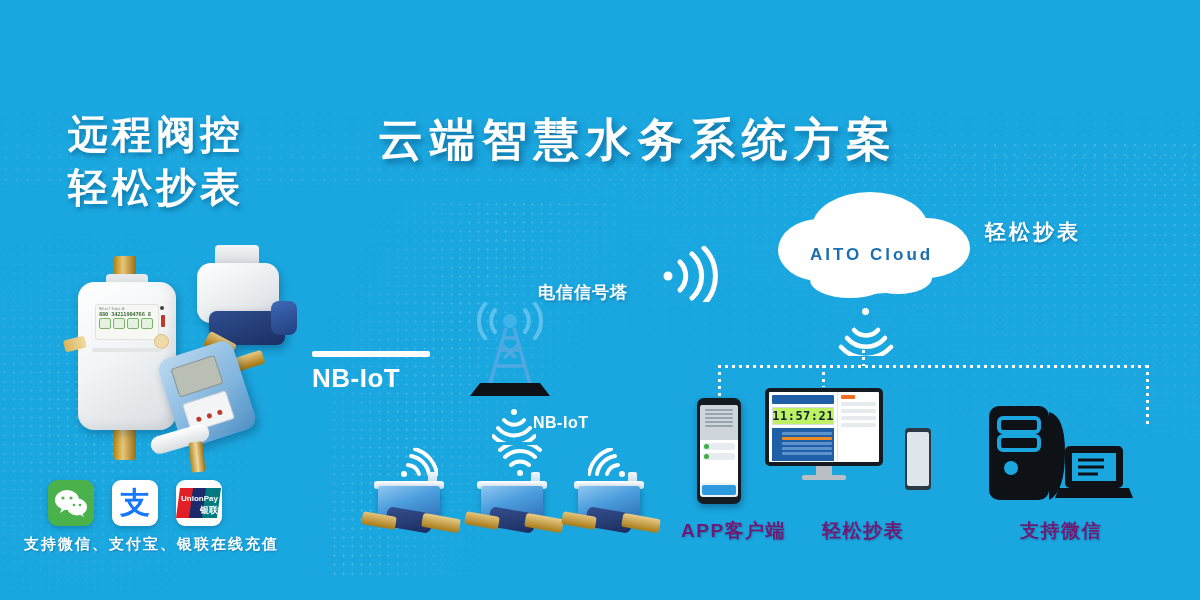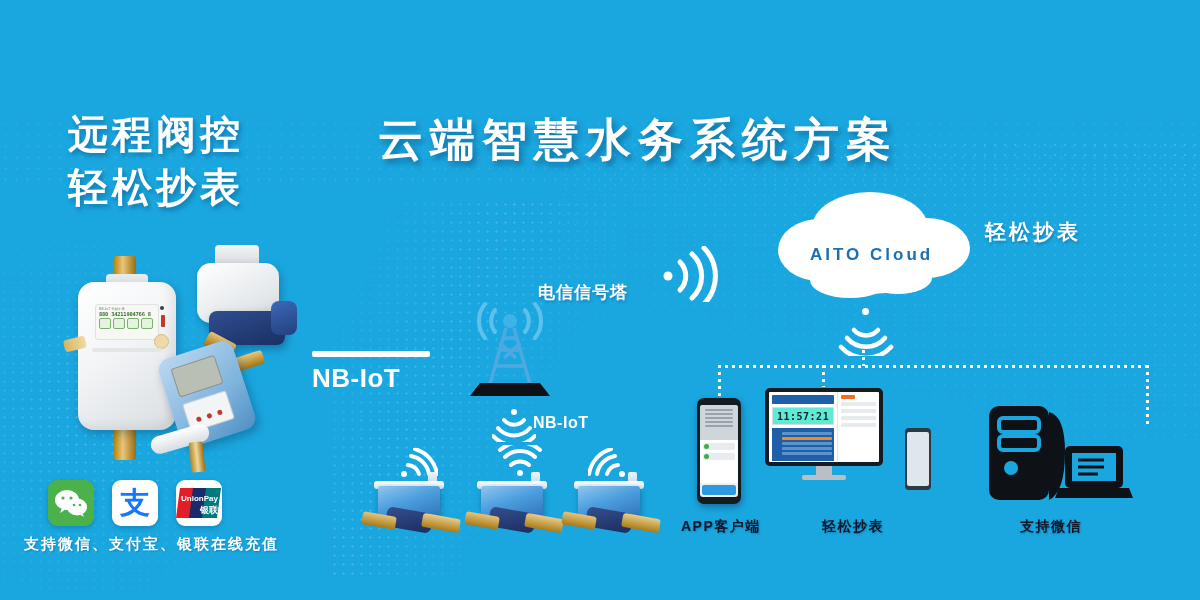--- a/index.html
+++ b/index.html
@@ -165,43 +165,43 @@
     background:linear-gradient(180deg,#eef6fc,#b9d6ec);}
   .bm-pipeL{position:absolute;left:-8px;top:36px;width:34px;height:13px;border-radius:3px;transform:rotate(10deg);
     background:linear-gradient(180deg,#e4c47c,#a77a17);}
   .bm-pipeR{position:absolute;left:52px;top:38px;width:38px;height:14px;border-radius:3px;transform:rotate(10deg);
     background:linear-gradient(180deg,#e9cd8a,#a87b18);}
   .bm-navy{position:absolute;left:16px;top:32px;width:46px;height:20px;border-radius:6px;transform:rotate(10deg);
     background:linear-gradient(160deg,#35508f,#1b2c5e);}
 
   
   .dev-label{
-    position:absolute;color:#0f172a;font-size:14px;font-weight:700;letter-spacing:1.5px;
+    position:absolute;color:#701a75;font-size:19px;font-weight:700;letter-spacing:1.5px;
     white-space:nowrap;text-shadow:1px 1px 2px rgba(0,60,100,.35);
   }
 
   
   #phone{position:absolute;left:697px;top:378px;width:44px;height:106px;border-radius:7px;
     background:#141b21;box-shadow:1px 3px 7px rgba(0,30,60,.4);padding:7px 3px;box-sizing:border-box;}
   #phone .scr{width:100%;height:100%;border-radius:3px;background:#eef1f3;overflow:hidden;display:flex;flex-direction:column;}
   #phone .scr .top{background:#cfd6db;height:38%;padding:2px;box-sizing:border-box;}
   #phone .scr .top i{display:block;height:2px;background:#98a3ab;margin:2px 3px;border-radius:1px;}
   #phone .scr .mid{flex:1;background:#fff;padding:3px;box-sizing:border-box;}
   #phone .scr .mid i{display:block;height:7px;background:#e6ecf0;margin-bottom:3px;border-radius:2px;position:relative;}
   #phone .scr .mid i:before{content:"";position:absolute;left:1px;top:1px;width:5px;height:5px;border-radius:50%;background:#3fae49;}
   #phone .scr .btn{height:10px;background:#2d9ae0;margin:2px;border-radius:2px;}
 
   
   #monitor{position:absolute;left:765px;top:368px;width:118px;}
   #monitor .bez{background:#141b21;border-radius:5px;padding:4px;}
   #monitor .scr{background:#fff;height:70px;display:flex;overflow:hidden;border-radius:1px;}
   #monitor .lcol{width:62%;padding:3px;box-sizing:border-box;}
   #monitor .hdr{background:#1f5fa8;height:9px;border-radius:1px;}
-  #monitor .clock{background:#5eead4;border:1px solid #d6dde3;margin-top:3px;height:16px;display:flex;align-items:center;justify-content:center;
-    font-family:"DejaVu Sans Mono",monospace;font-weight:700;font-size:10px;color:#14212e;letter-spacing:.5px;}
+  #monitor .clock{background:#bef264;border:1px solid #d6dde3;margin-top:3px;height:16px;display:flex;align-items:center;justify-content:center;
+    font-family:"DejaVu Sans Mono",monospace;font-weight:700;font-size:12px;color:#14212e;letter-spacing:.5px;}
   #monitor .tree{background:#1f5fa8;margin-top:3px;height:33px;padding:2px;box-sizing:border-box;}
   #monitor .tree i{display:block;height:3px;background:#5d93cc;margin:2px 0 2px 8px;border-radius:1px;}
   #monitor .tree i.hot{background:#f08a24;}
   #monitor .rcol{flex:1;border-left:1px solid #e2e7ea;padding:3px;box-sizing:border-box;}
   #monitor .rcol .bar{height:4px;background:#e6ebee;margin-bottom:3px;border-radius:1px;}
   #monitor .rcol .bar.or{background:#f26d21;width:40%;}
   #monitor .neck{width:16px;height:9px;background:#b9bfc4;margin:0 auto;}
   #monitor .base{width:44px;height:5px;background:#b9bfc4;margin:0 auto;border-radius:2px;}
 
   

